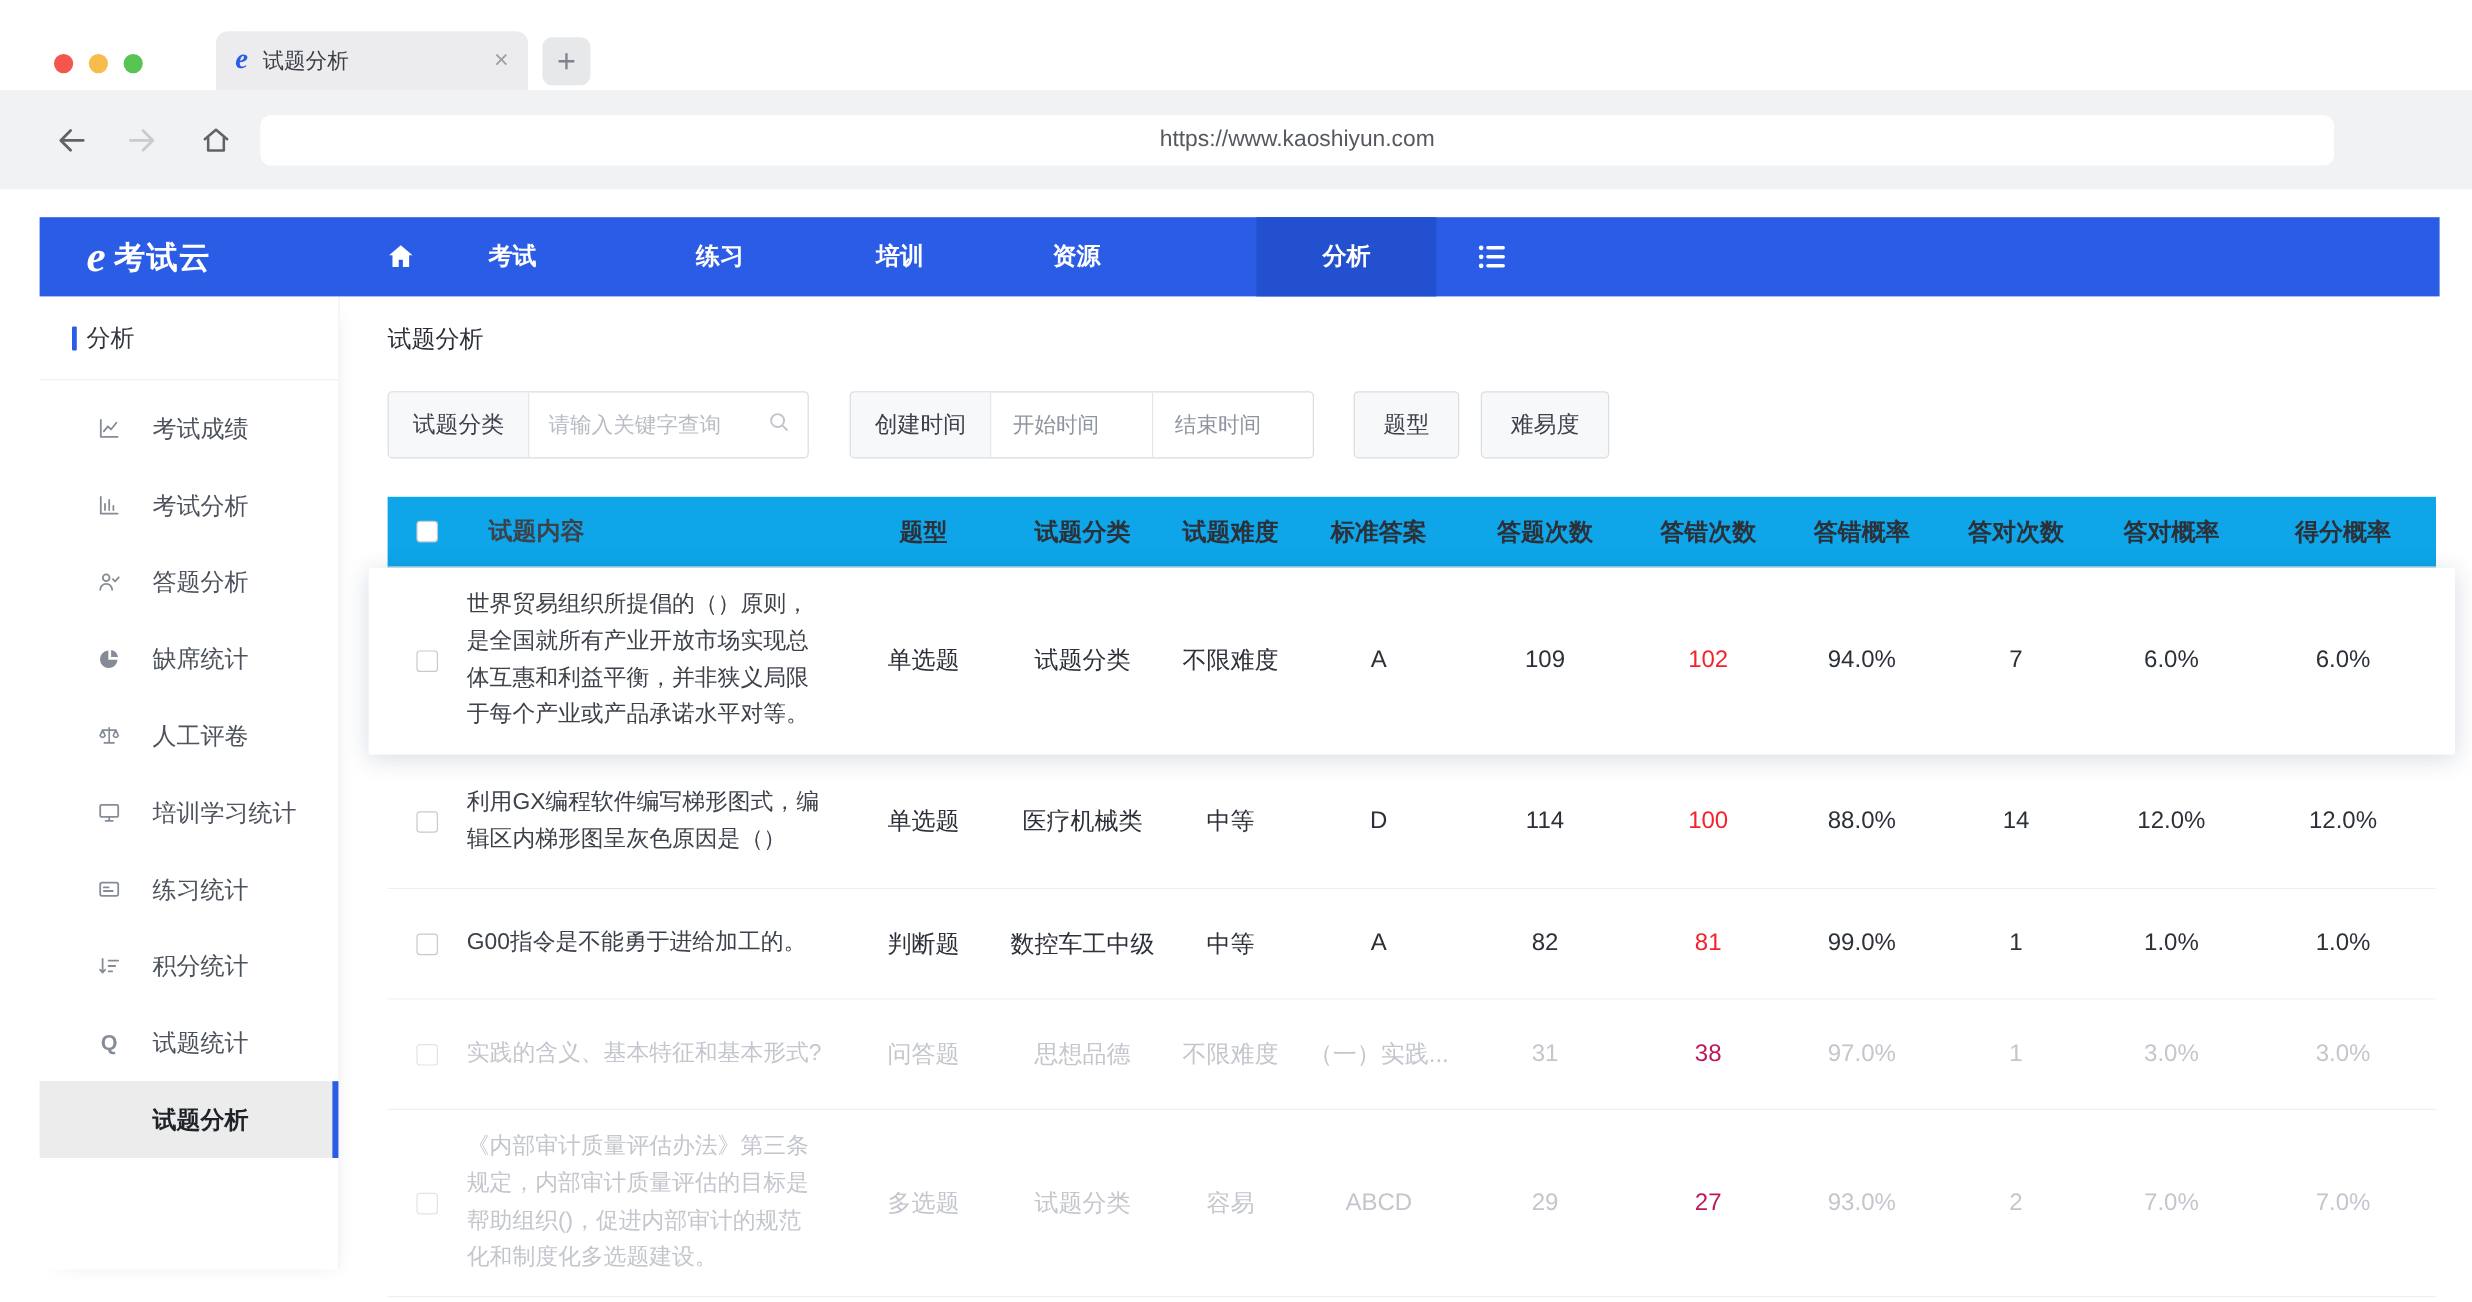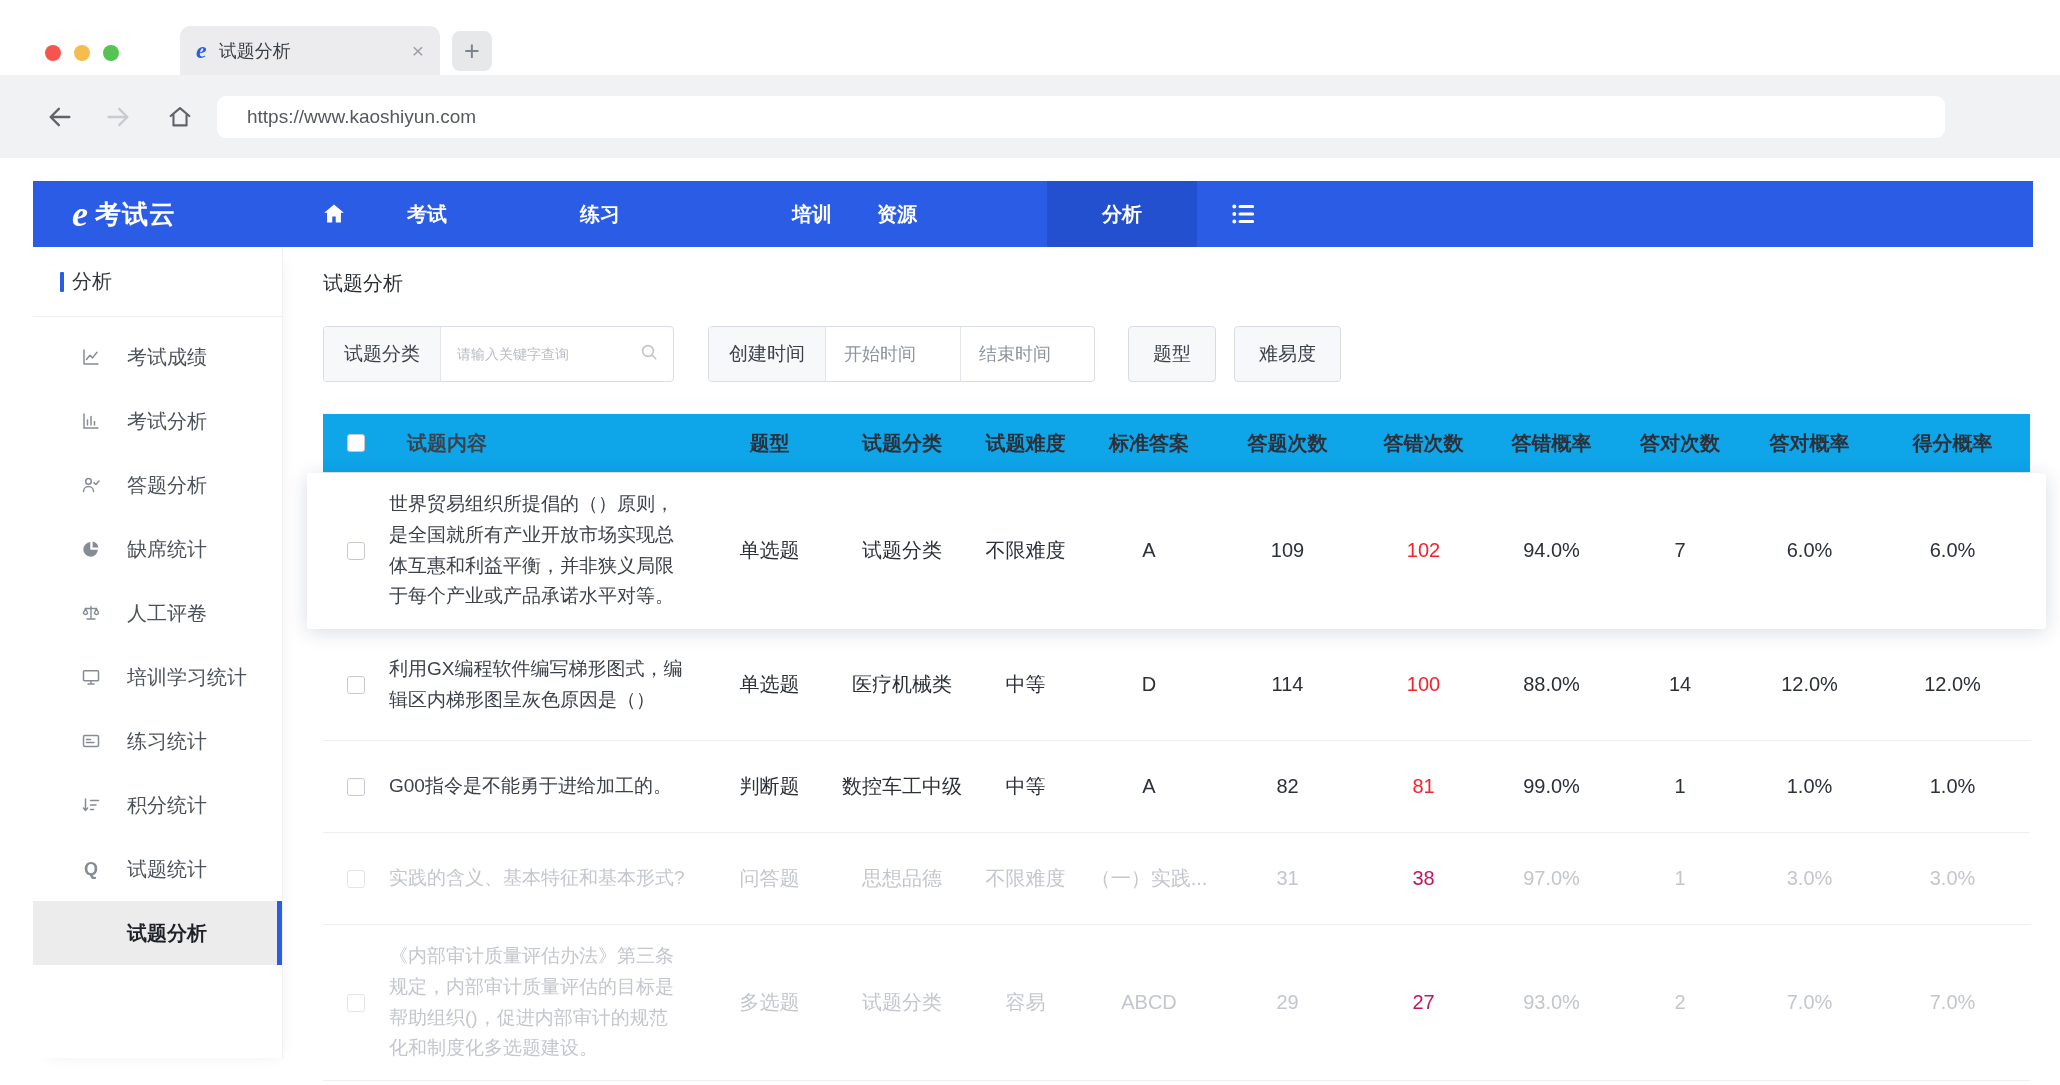--- a/index.html
+++ b/index.html
@@ -16,32 +16,32 @@
   .tab-title { margin-left:12px; font-size:18px; color:#3a3f46; flex:1; white-space:nowrap; overflow:hidden; }
   .tab-close { font-size:21px; color:#9aa0a6; line-height:1; cursor:default; }
   .newtab { position:absolute; left:452px; top:31px; width:40px; height:40px; background:#e7e8ea; border-radius:8px; display:flex; align-items:center; justify-content:center; font-size:27px; color:#7e848d; }
 
   .url-row { height:83px; background:#f1f2f4; display:flex; align-items:center; }
   .nav-arrow { display:flex; align-items:center; }
   .arrow-back { margin-left:46px; }
   .arrow-fwd { margin-left:30px; }
   .home-btn { margin-left:34px; }
   .url-box { margin-left:23px; width:1728px; height:42px; background:#fff; border-radius:9px; display:flex; align-items:center; }
-  .url-input { border:none; outline:none; background:transparent; width:100%; height:100%; padding:0 30px; font-size:19px; color:#55595f; font-family:"Liberation Sans", sans-serif; }
+  .url-input { border:none; outline:none; background:transparent; width:100%; height:100%; padding:0 30px; font-size:19px; color:#55595f; font-family:"Liberation Sans", sans-serif;text-align:center; }
   .gap-strip { height:23px; background:#fff; }
 
   
   .app { margin-left:33px; width:2000px; }
   .topnav { height:66px; background:#2b5ce6; position:relative; }
   .brand { position:absolute; left:39px; top:0; height:66px; display:flex; align-items:center; }
   .brand-e { font-family:"Liberation Serif", serif; font-style:italic; font-weight:bold; font-size:36px; color:#fff; margin-right:7px; }
   .brand-text { font-size:26px; font-weight:bold; color:#fff; letter-spacing:1px; }
   .nav-home { position:absolute; left:288px; top:0; height:66px; display:flex; align-items:center; }
   .nav-item { position:absolute; top:0; width:120px; height:66px; line-height:66px; text-align:center; color:#fff; font-size:20px; font-weight:600; cursor:pointer; }
-  .nav-item.n1{ left:334px; } .nav-item.n2{ left:507px; } .nav-item.n3{ left:719px; } .nav-item.n4{ left:804px; }
+  .nav-item.n1{ left:334px; } .nav-item.n2{ left:507px; } .nav-item.n3{ left:657px; } .nav-item.n4{ left:804px; }
   .nav-item.active { left:1014px; width:150px; background:#2350ce; }
   .nav-menu { position:absolute; left:1196px; top:0; height:66px; display:flex; align-items:center; }
 
   .body-row { display:flex; background:#fff; align-items:flex-start; }
 
   
   .sidebar { width:250px; height:811px; background:#fff; border-right:1px solid #f0f1f3; box-shadow:6px 6px 16px -10px rgba(0,0,0,0.10); flex:0 0 auto; }
   .sb-header { height:70px; display:flex; align-items:center; padding-left:27px; border-bottom:1px solid #efefef; }
   .sb-accent { width:4px; height:20px; background:#2b5ce6; margin-right:8px; border-radius:1px; }
   .sb-header-label { font-size:20px; color:#31353c; }
@@ -54,21 +54,21 @@
   .sb-item.active .sb-label { font-weight:bold; color:#1f2329; }
 
   
   .main { flex:1; padding:24px 3px 0 40px; }
   .page-title { font-size:20px; line-height:24px; color:#2b2f36; margin-bottom:31px; }
 
   .filters { display:flex; height:56px; align-items:stretch; }
   .fgroup { display:flex; border:1px solid #d9dce2; border-radius:4px; overflow:hidden; background:#fff; }
   .fseg-label { display:flex; align-items:center; padding:0 20px; background:#f7f8fa; border-right:1px solid #e3e6ea; font-size:19px; color:#3c414a; white-space:nowrap; }
   .fsearch-wrap { display:flex; align-items:center; width:232px; position:relative; }
-  .fsearch-wrap input { border:none; outline:none; width:100%; padding:0 44px 0 16px; font-size:14px; color:#8b5cf6; background:transparent; font-family:"Liberation Sans", sans-serif; }
+  .fsearch-wrap input { border:none; outline:none; width:100%; padding:0 44px 0 16px; font-size:18px; color:#8b5cf6; background:transparent; font-family:"Liberation Sans", sans-serif; }
   .fsearch-wrap input::placeholder { color:#b8bcc4; }
   .fsearch-icon { position:absolute; right:14px; top:50%; transform:translateY(-50%); }
   .fdate { width:134px; display:flex; align-items:center; }
   .fdate + .fdate { border-left:1px solid #e3e6ea; }
   .fdate input { border:none; outline:none; width:100%; padding:0 18px; font-size:18px; color:#333; background:transparent; font-family:"Liberation Sans", sans-serif; }
   .fdate input::placeholder { color:#8f959e; }
   .fbtn { border:1px solid #d9dce2; border-radius:4px; background:#f7f8fa; padding:0 24px; display:flex; align-items:center; font-size:19px; color:#3c414a; cursor:pointer; white-space:nowrap; }
   .mr34{ margin-right:34px; } .mr33{ margin-right:33px; } .mr18{ margin-right:18px; }
 
   

